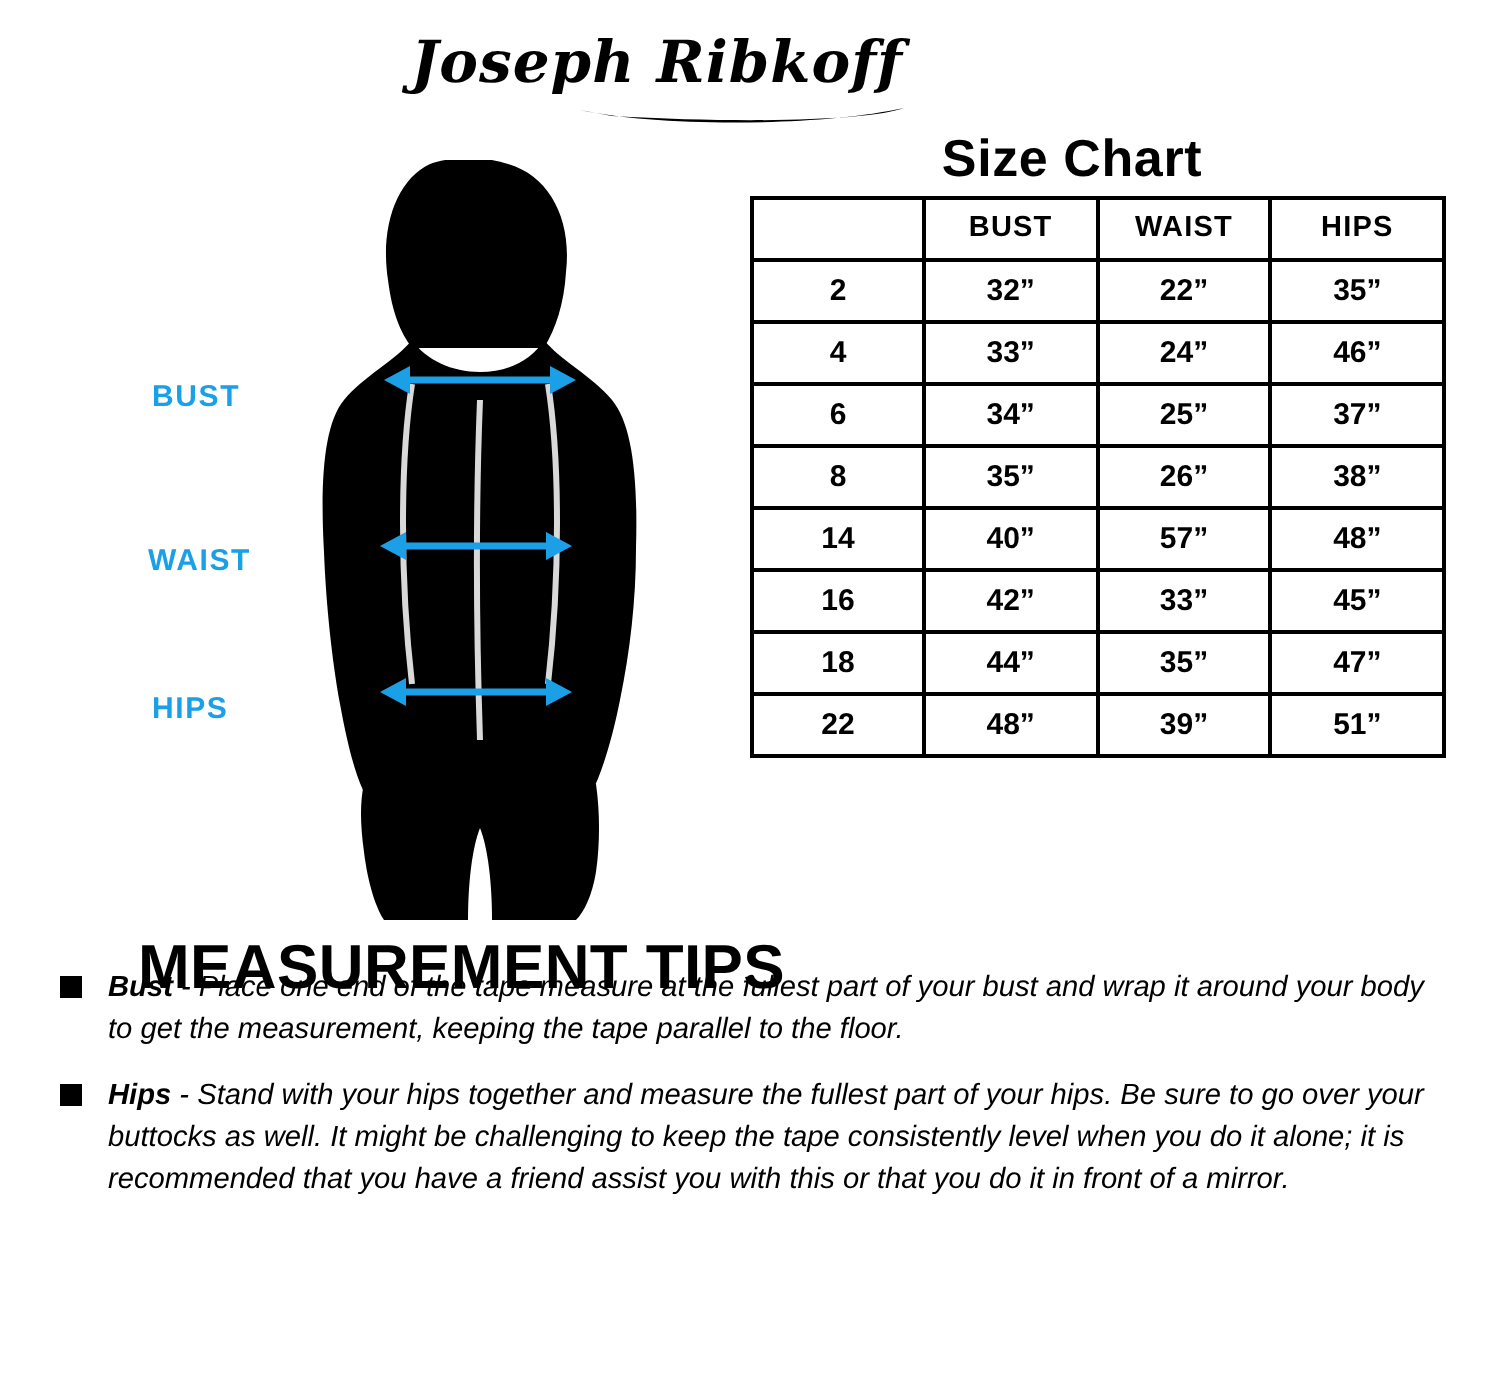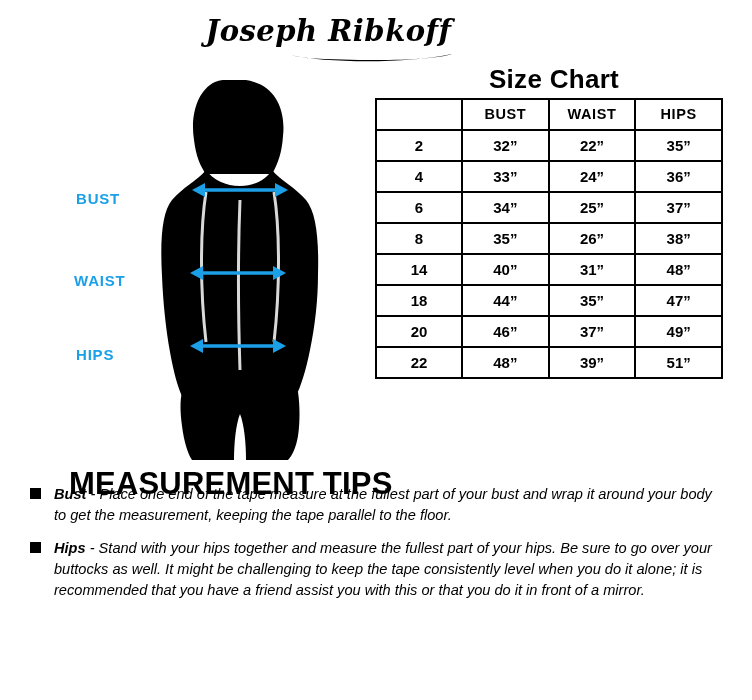--- a/index.html
+++ b/index.html
@@ -35,21 +35,21 @@
     top: 52px;
     left: 286px;
     width: 172px;
     height: 13px;
   }
 
   
   .chart-title {
     position: absolute;
     top: 64px;
-    left: 380px;
+    left: 362px;
     width: 348px;
     text-align: center;
     font-size: 26px;
     font-weight: bold;
     letter-spacing: 0.3px;
   }
 
   
   .size-table {
     position: absolute;
@@ -161,51 +161,51 @@
     <tr>
       <td class="col-size">2</td>
       <td>32”</td>
       <td>22”</td>
       <td>35”</td>
     </tr>
     <tr>
       <td class="col-size">4</td>
       <td>33”</td>
       <td>24”</td>
-      <td>36”</td>
+      <td>46”</td>
     </tr>
     <tr>
       <td class="col-size">6</td>
       <td>34”</td>
       <td>25”</td>
       <td>37”</td>
     </tr>
     <tr>
       <td class="col-size">8</td>
       <td>35”</td>
       <td>26”</td>
       <td>38”</td>
     </tr>
     <tr>
       <td class="col-size">14</td>
       <td>40”</td>
-      <td>31”</td>
+      <td>57”</td>
       <td>48”</td>
+    </tr>
+    <tr>
+      <td class="col-size">16</td>
+      <td>42”</td>
+      <td>33”</td>
+      <td>45”</td>
     </tr>
     <tr>
       <td class="col-size">18</td>
       <td>44”</td>
       <td>35”</td>
       <td>47”</td>
-    </tr>
-    <tr>
-      <td class="col-size">20</td>
-      <td>46”</td>
-      <td>37”</td>
-      <td>49”</td>
     </tr>
     <tr>
       <td class="col-size">22</td>
       <td>48”</td>
       <td>39”</td>
       <td>51”</td>
     </tr>
   </tbody>
 </table>
 

